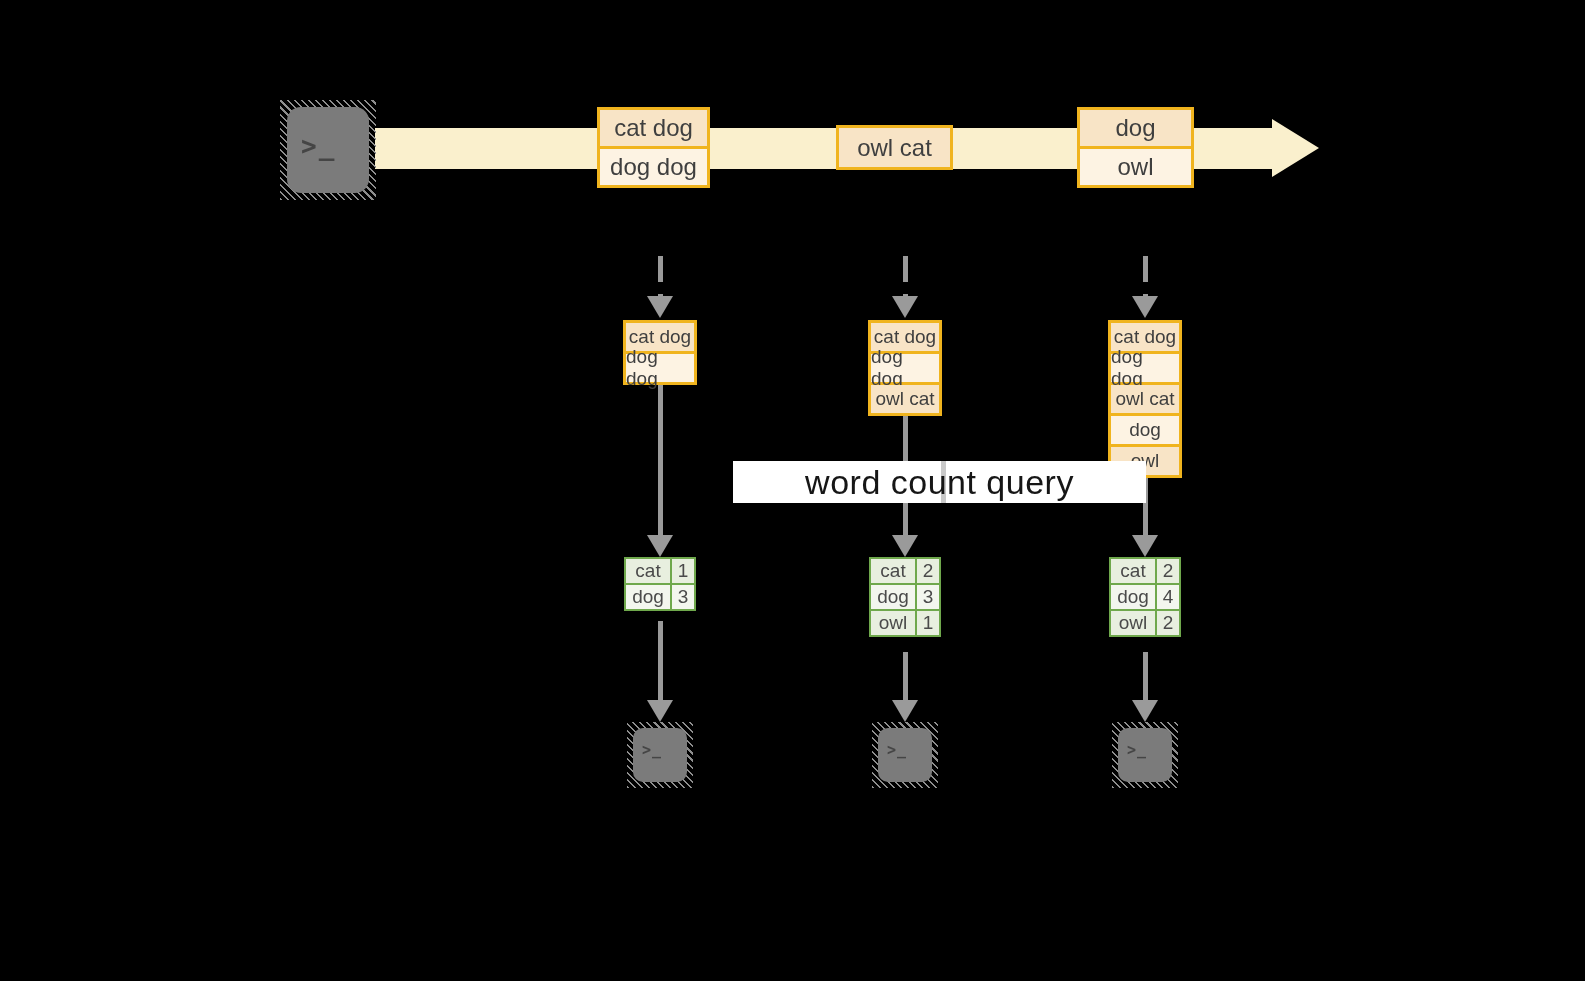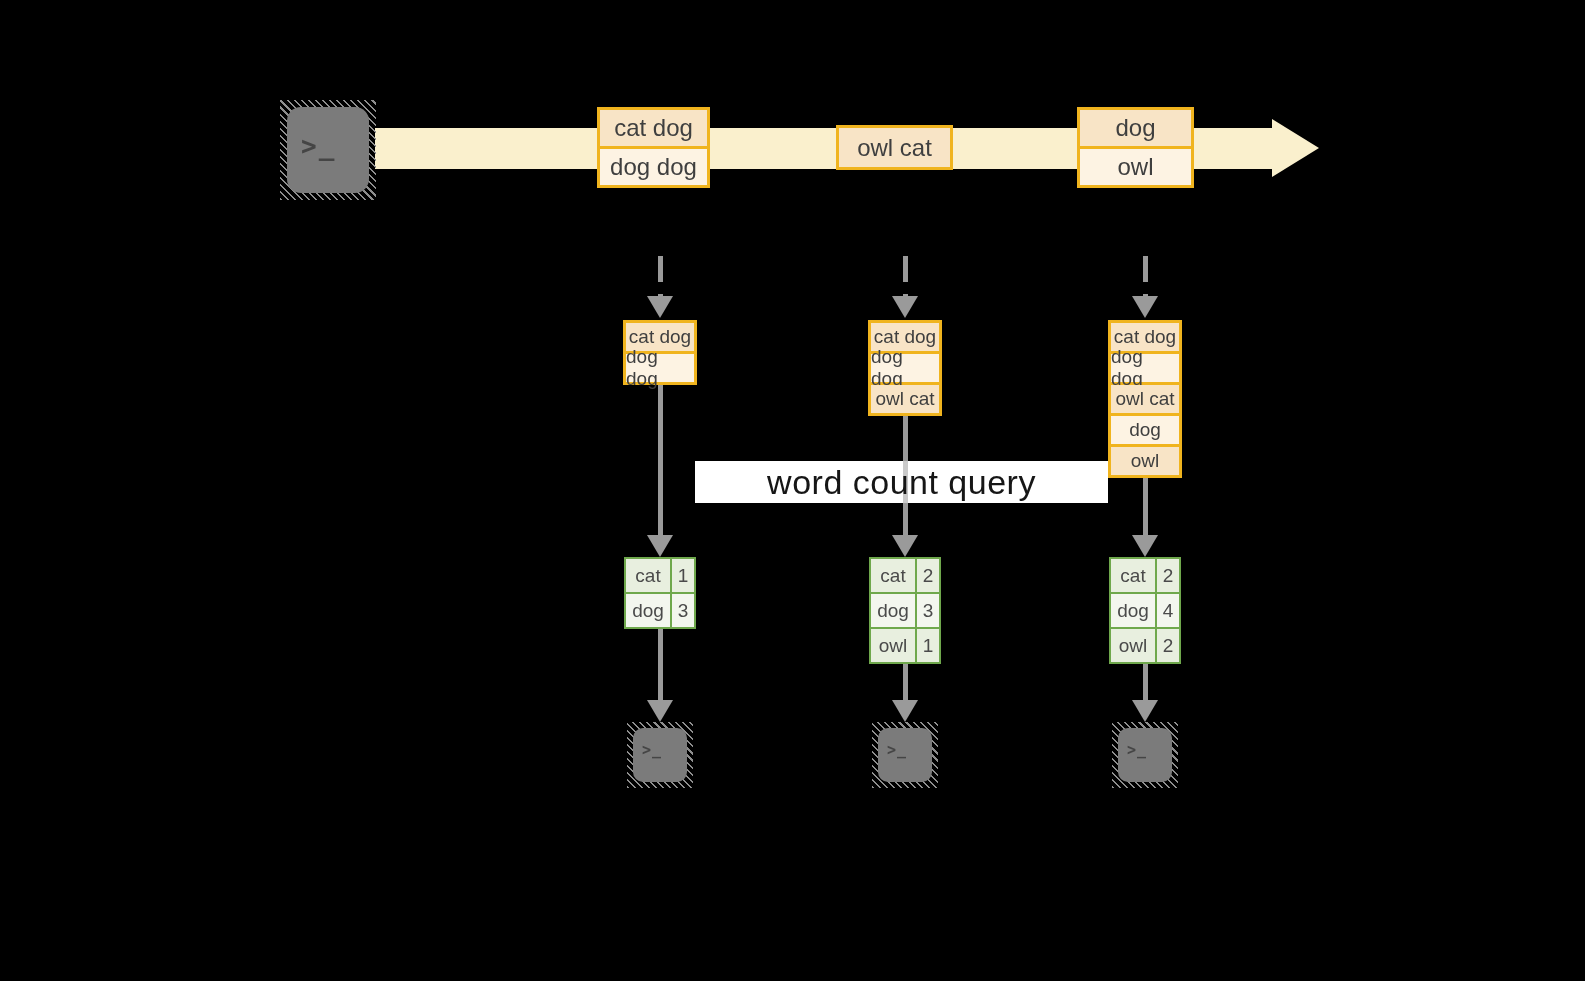--- a/index.html
+++ b/index.html
@@ -53,21 +53,21 @@
   .gtable {
     background: #6FA84C;
     display: grid;
     grid-template-columns: 44px 22px;
     padding: 2px;
     grid-gap: 2px;
     box-sizing: content-box;
     z-index: 3;
   }
   .gcell {
-    height: 33px;
+    height: 24px;
     display: flex;
     align-items: center;
     justify-content: center;
     font-size: 19px;
     color: #4A4A4A;
   }
   .gcell.dark  { background: #E8EFDF; }
   .gcell.light { background: #F3F6EE; }
 
   
@@ -191,21 +191,21 @@
     <div class="ocell buf-cell dark">owl</div>
   </div>
 
   <div class="abs shaft" style="left:658px;  top:385px; height:150px;"></div>
   <div class="abs head-down" style="left:647px;  top:535px;"></div>
   <div class="abs shaft" style="left:903px;  top:416px; height:119px;"></div>
   <div class="abs head-down" style="left:892px;  top:535px;"></div>
   <div class="abs shaft" style="left:1143px; top:478px; height:57px;"></div>
   <div class="abs head-down" style="left:1132px; top:535px;"></div>
 
-  <div class="abs query-box" style="left:695px; top:461px; width:413px; height:42px;">
+  <div class="abs query-box" style="left:733px; top:461px; width:413px; height:42px;">
     <div class="through-line"></div>
     <span class="label">word count query</span>
   </div>
 
   <div class="abs gtable" style="left:624px; top:557px;">
     <div class="gcell dark">cat</div>
     <div class="gcell dark">1</div>
     <div class="gcell light">dog</div>
     <div class="gcell light">3</div>
   </div>

